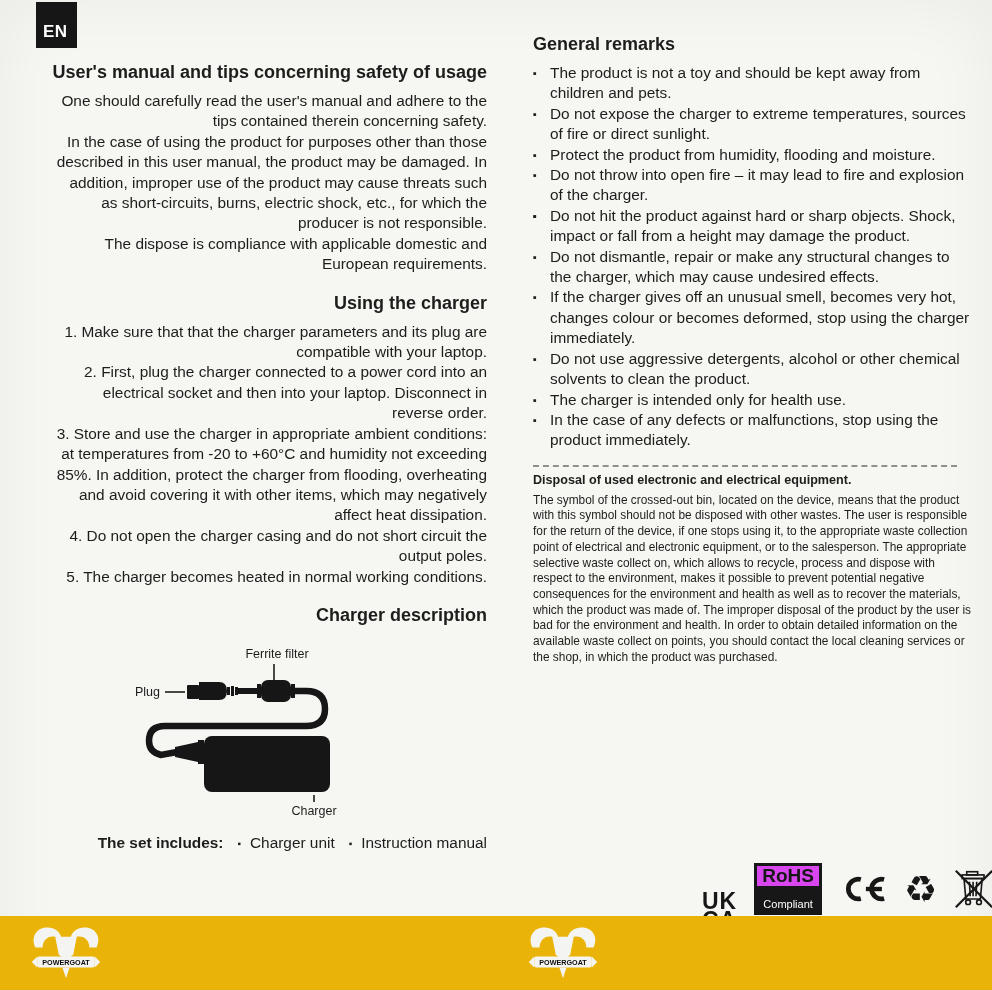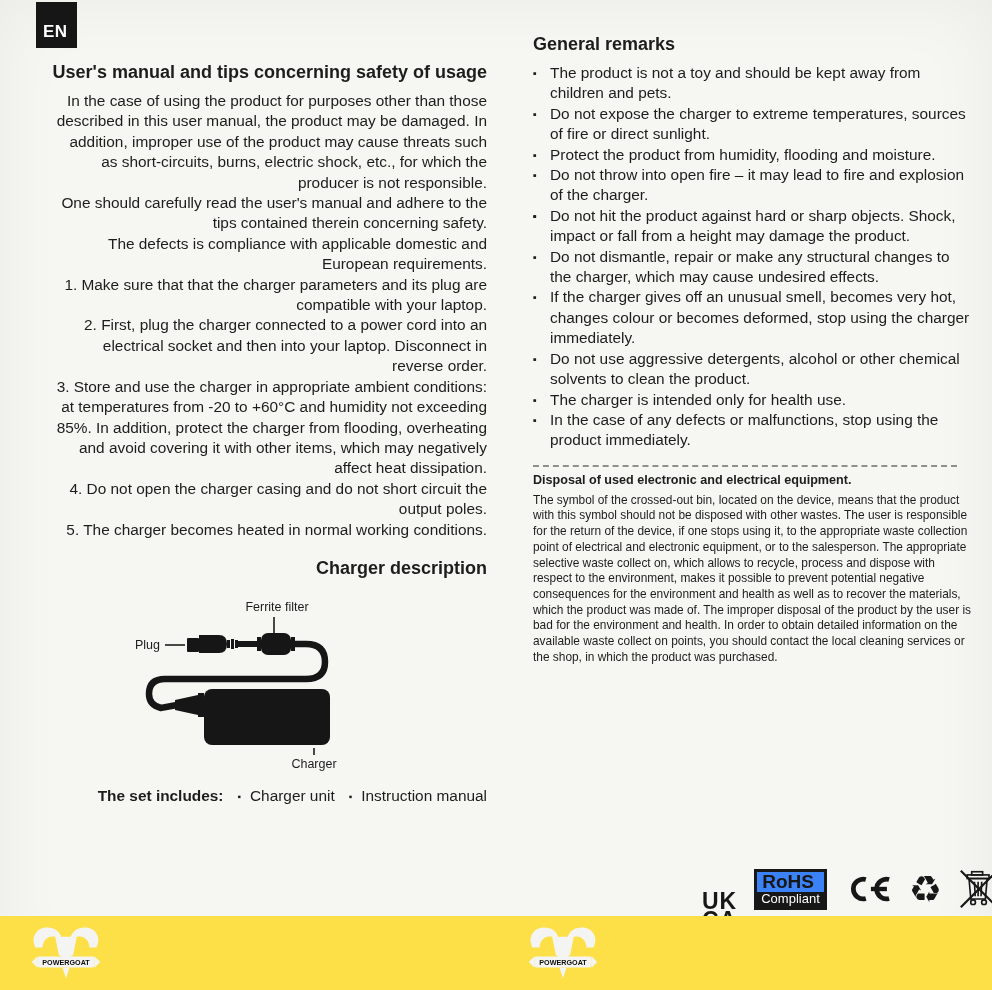--- a/index.html
+++ b/index.html
@@ -23,46 +23,47 @@
   .small-head{font-size:12.6px;font-weight:bold;margin:6px 0 6px 0;}
   .small-text{font-size:11.9px;line-height:15.7px;}
   .diagram{margin-top:6px;}
   .set-line{margin-top:10px;font-size:15.4px;margin-left:27px;}
   .set-line .lbl{font-weight:bold;}
   .set-line .itm{margin-left:14px;}
   .set-line .itm::before{content:"▪";font-size:10px;vertical-align:1px;margin-right:9px;}
   .marks{position:absolute;left:702px;top:848px;display:flex;align-items:center;gap:17px;}
   .ukca{font-weight:bold;font-size:23px;line-height:19px;letter-spacing:1px;color:#171717;
         font-stretch:condensed;margin-top:44px;}
-  .rohs{border:3px solid #171717;text-align:left;background:#3b82f6;}
+  .rohs{border:3px solid #171717;text-align:center;background:#d946ef;}
   .rohs .top{font-weight:bold;font-size:19px;line-height:20px;padding:0 5px;color:#171717;}
-  .rohs .bottom{background:#171717;color:#fff;font-size:13px;line-height:14px;padding:0 4px 1px 4px;}
+  .rohs .bottom{background:#171717;color:#fff;font-size:11px;line-height:14px;padding:11px 4px 1px 4px;}
   .recycle{font-size:37px;line-height:37px;color:#171717;}
-  .footer-bar{position:absolute;left:0;top:916px;width:992px;height:74px;background:#fde047;}
+  .footer-bar{position:absolute;left:0;top:916px;width:992px;height:74px;background:#eab308;}
   .goat{position:absolute;top:8px;}
   .goat.g1{left:30px;} .goat.g2{left:527px;}
   svg text{font-family:"Liberation Sans",sans-serif;}
 </style>
 </head>
 <body>
 
 <div class="page">
 
   <div class="lang-badge">
     <span>EN</span>
   </div>
 
   <div class="col-left">
     <h2>User's manual and tips concerning safety of usage</h2>
     <div class="body-text">
+      <p>One should carefully read the user's manual and adhere to the tips contained therein concerning safety.</p>
       <p>In the case of using the product for purposes other than those described in this user manual, the product may be damaged. In addition, improper use of the product may cause threats such as short-circuits, burns, electric shock, etc., for which the producer is not responsible.</p>
-      <p>One should carefully read the user's manual and adhere to the tips contained therein concerning safety.</p>
-      <p>The defects is compliance with applicable domestic and European requirements.</p>
+      <p>The dispose is compliance with applicable domestic and European requirements.</p>
     </div>
 
+    <h2 class="h2-gap">Using the charger</h2>
     <div class="body-text steps">
       <div>1. Make sure that that the charger parameters and its plug are compatible with your laptop.</div>
       <div>2. First, plug the charger connected to a power cord into an electrical socket and then into your laptop. Disconnect in reverse order.</div>
       <div>3. Store and use the charger in appropriate ambient conditions: at temperatures from -20 to +60°C and humidity not exceeding 85%. In addition, protect the charger from flooding, overheating and avoid covering it with other items, which may negatively affect heat dissipation.</div>
       <div>4. Do not open the charger casing and do not short circuit the output poles.</div>
       <div>5. The charger becomes heated in normal working conditions.</div>
     </div>
 
     <h2 class="h2-gap">Charger description</h2>
 

